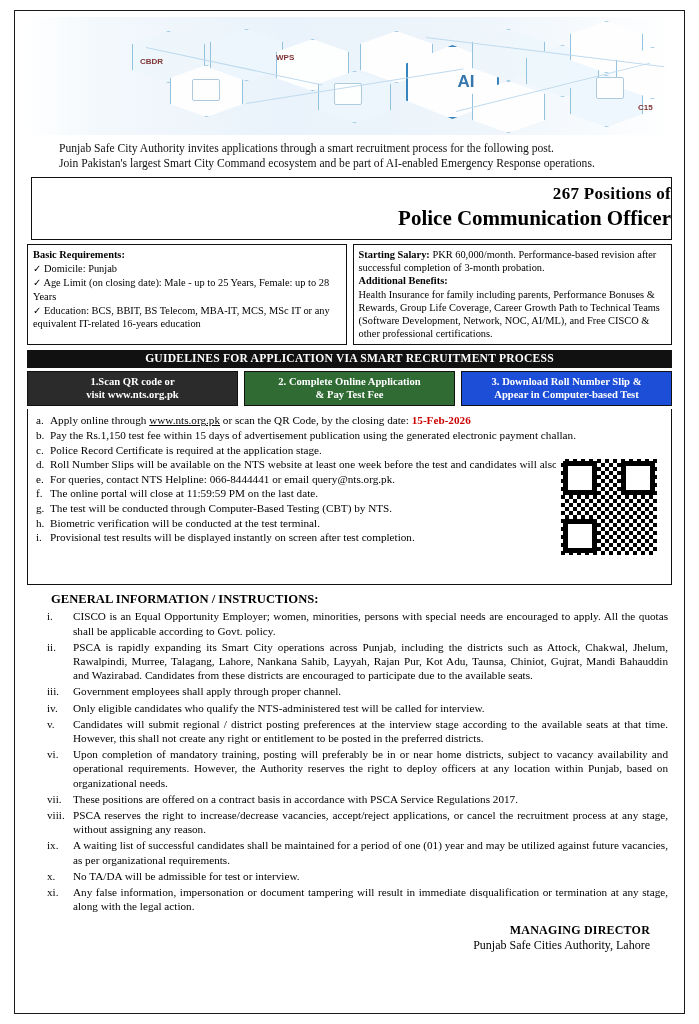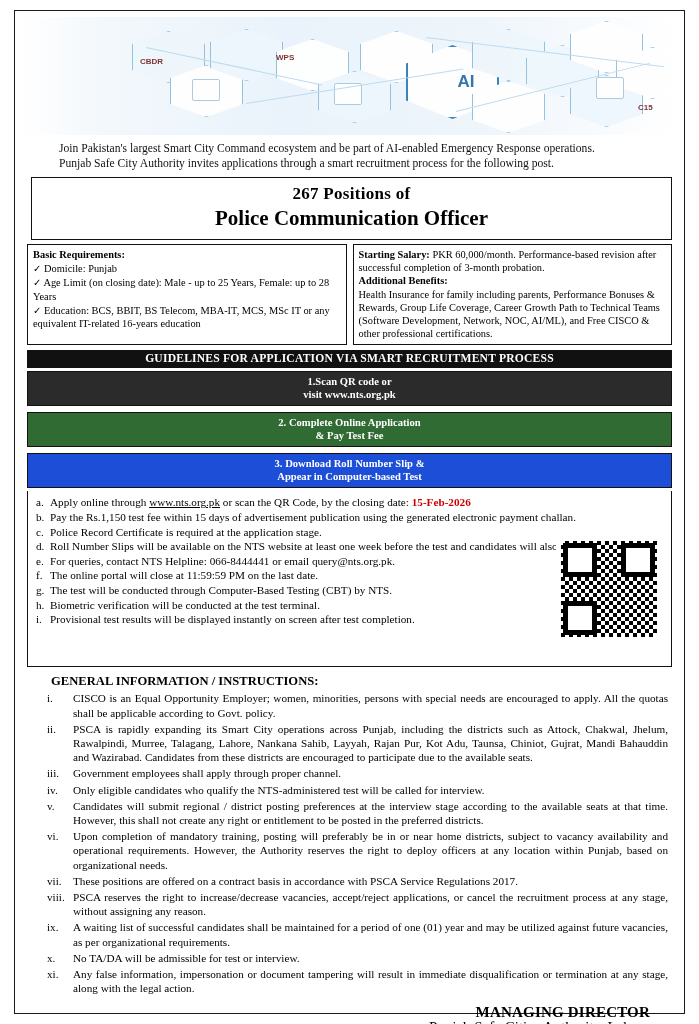--- a/index.html
+++ b/index.html
@@ -144,21 +144,21 @@
     padding: 6px 10px 4px 38px;
     font-size: 11.6px;
     line-height: 15px;
     color: #111;
   }
 
   
   .title-box {
     margin: 2px 6px 0 10px;
     border: 1.5px solid #111;
-    text-align: center;
+    text-align: right;
     padding: 6px 0 8px 0;
   }
   .title-count {
     font-size: 17px;
     font-weight: bold;
     letter-spacing: .3px;
   }
   .title-post {
     font-size: 21px;
     font-weight: bold;
@@ -192,21 +192,20 @@
     text-align: center;
     font-weight: bold;
     font-size: 11.6px;
     padding: 2px 0 3px 0;
     letter-spacing: .2px;
   }
   .steps {
     display: flex;
     margin: 3px 6px 0 6px;
     gap: 6px;
-    flex-direction: column;
   }
   .step {
     flex: 1;
     border: 1px solid #111;
     background: #2b2b2b;
     color: #fff;
     font-size: 10.6px;
     text-align: center;
     padding: 3px 4px 4px 4px;
     line-height: 13px;
@@ -278,21 +277,21 @@
   }
   .gen-list .row { display: flex; margin-bottom: 2px; }
   .gen-list .rn { width: 26px; flex: none; text-align: left; }
   .gen-list .rt { flex: 1; text-align: justify; }
 
   
   .sign {
     margin-top: 10px;
     text-align: right;
     padding-right: 28px;
-    font-size: 15px;
+    font-size: 12px;
     line-height: 15px;
   }
   .sign .md { font-weight: bold; letter-spacing: .2px; }
 </style>
 </head>
 <body>
 
 <div class="page">
   <div class="sheet">
     <div class="inner">
@@ -330,22 +329,22 @@
           <div class="mini-logo" style="left:512px;top:86px;">C15</div>
           <div class="banner-line" style="left:20px;top:30px;width:180px;transform:rotate(12deg);"></div>
           <div class="banner-line" style="left:120px;top:86px;width:220px;transform:rotate(-9deg);"></div>
           <div class="banner-line" style="left:300px;top:20px;width:240px;transform:rotate(7deg);"></div>
           <div class="banner-line" style="left:330px;top:94px;width:200px;transform:rotate(-14deg);"></div>
         </div>
 
       </div>
 
       <div class="intro">
+        <div>Punjab Safe City Authority invites applications through a smart recruitment process for the following post.</div>
         <div>Join Pakistan's largest Smart City Command ecosystem and be part of AI-enabled Emergency Response operations.</div>
-        <div>Punjab Safe City Authority invites applications through a smart recruitment process for the following post.</div>
       </div>
 
       <div class="title-box">
         <div class="title-count">267 Positions of</div>
         <div class="title-post">Police Communication Officer</div>
       </div>
 
       <div class="req-wrap">
         <div class="req-col left">
           <div class="req-head">Basic Requirements:</div>

